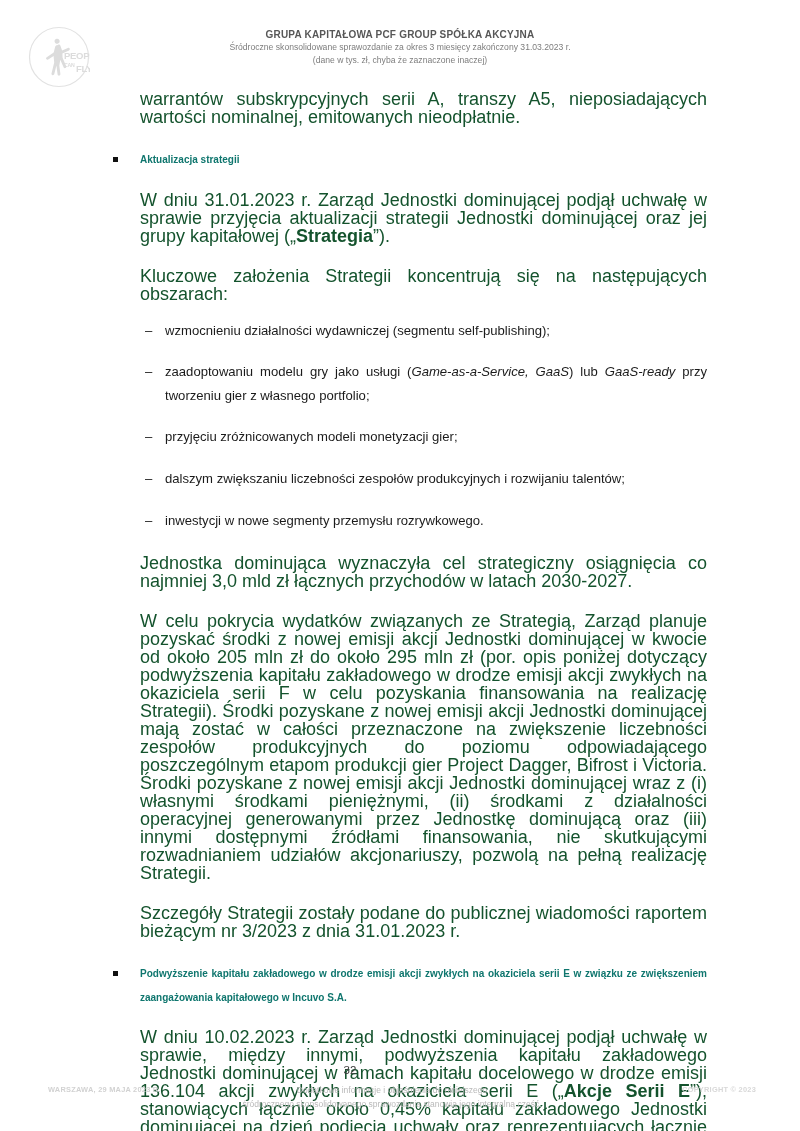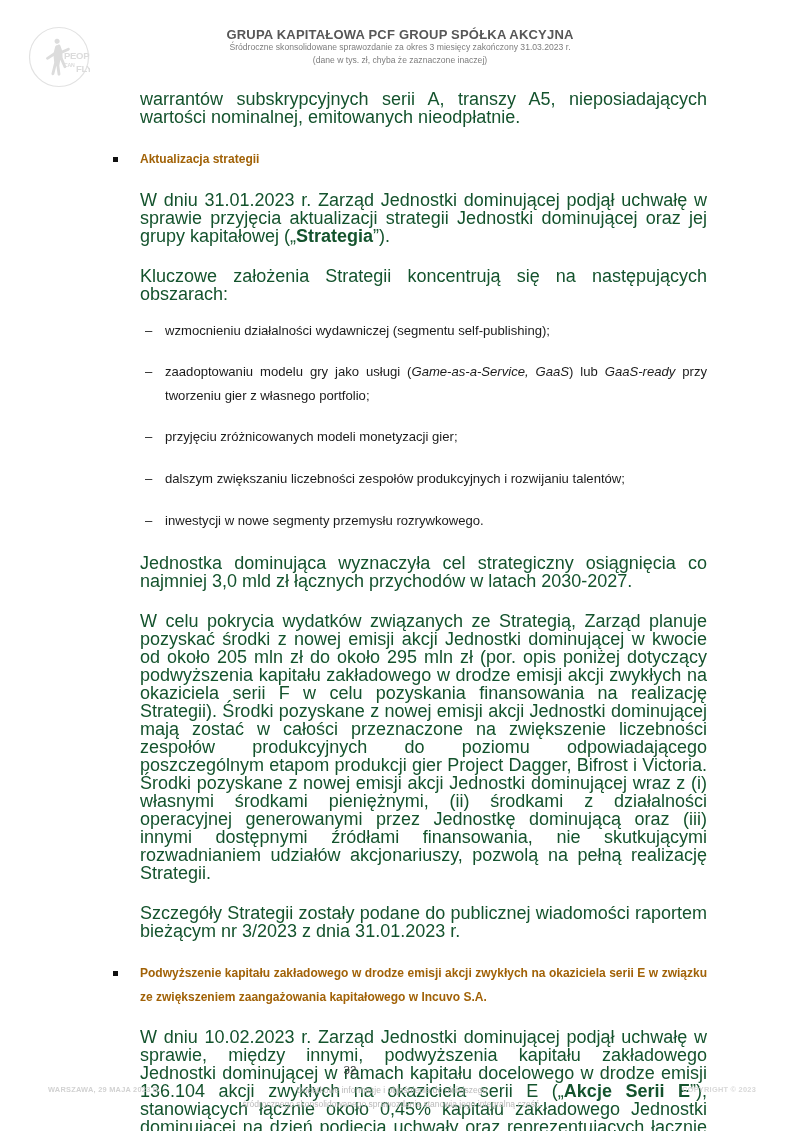--- a/index.html
+++ b/index.html
@@ -39,21 +39,21 @@
 
   .header-text {
     position: absolute;
     left: 140px;
     top: 28px;
     width: 520px;
     text-align: center;
   }
 
   .header-line-1 {
-    font-size: 13px;
+    font-size: 10px;
     font-weight: bold;
     letter-spacing: 0.2px;
     color: #575757;
     line-height: 13px;
     white-space: nowrap;
   }
   .header-line-2 {
     font-size: 8.6px;
     font-weight: normal;
     color: #7d7d7d;
@@ -87,25 +87,25 @@
   }
 
   p.para.gap-sm { margin-top: 19px; }
   p.para.gap-md { margin-top: 22px; }
 
   
   .bullet-head {
     position: relative;
     margin: 22px 0 0 27px;
     padding-left: 0;
-    font-size: 12px;
+    font-size: 10px;
     line-height: 23.6px;
     font-weight: bold;
     text-align: left;
-    color: #a16207;
+    color: #0f766e;
   }
   .bullet-head.justify { text-align: justify; }
   .bullet-head .sq {
     position: absolute;
     left: -27px;
     top: 9px;
     width: 4.5px;
     height: 4.5px;
     background: #101010;
   }

